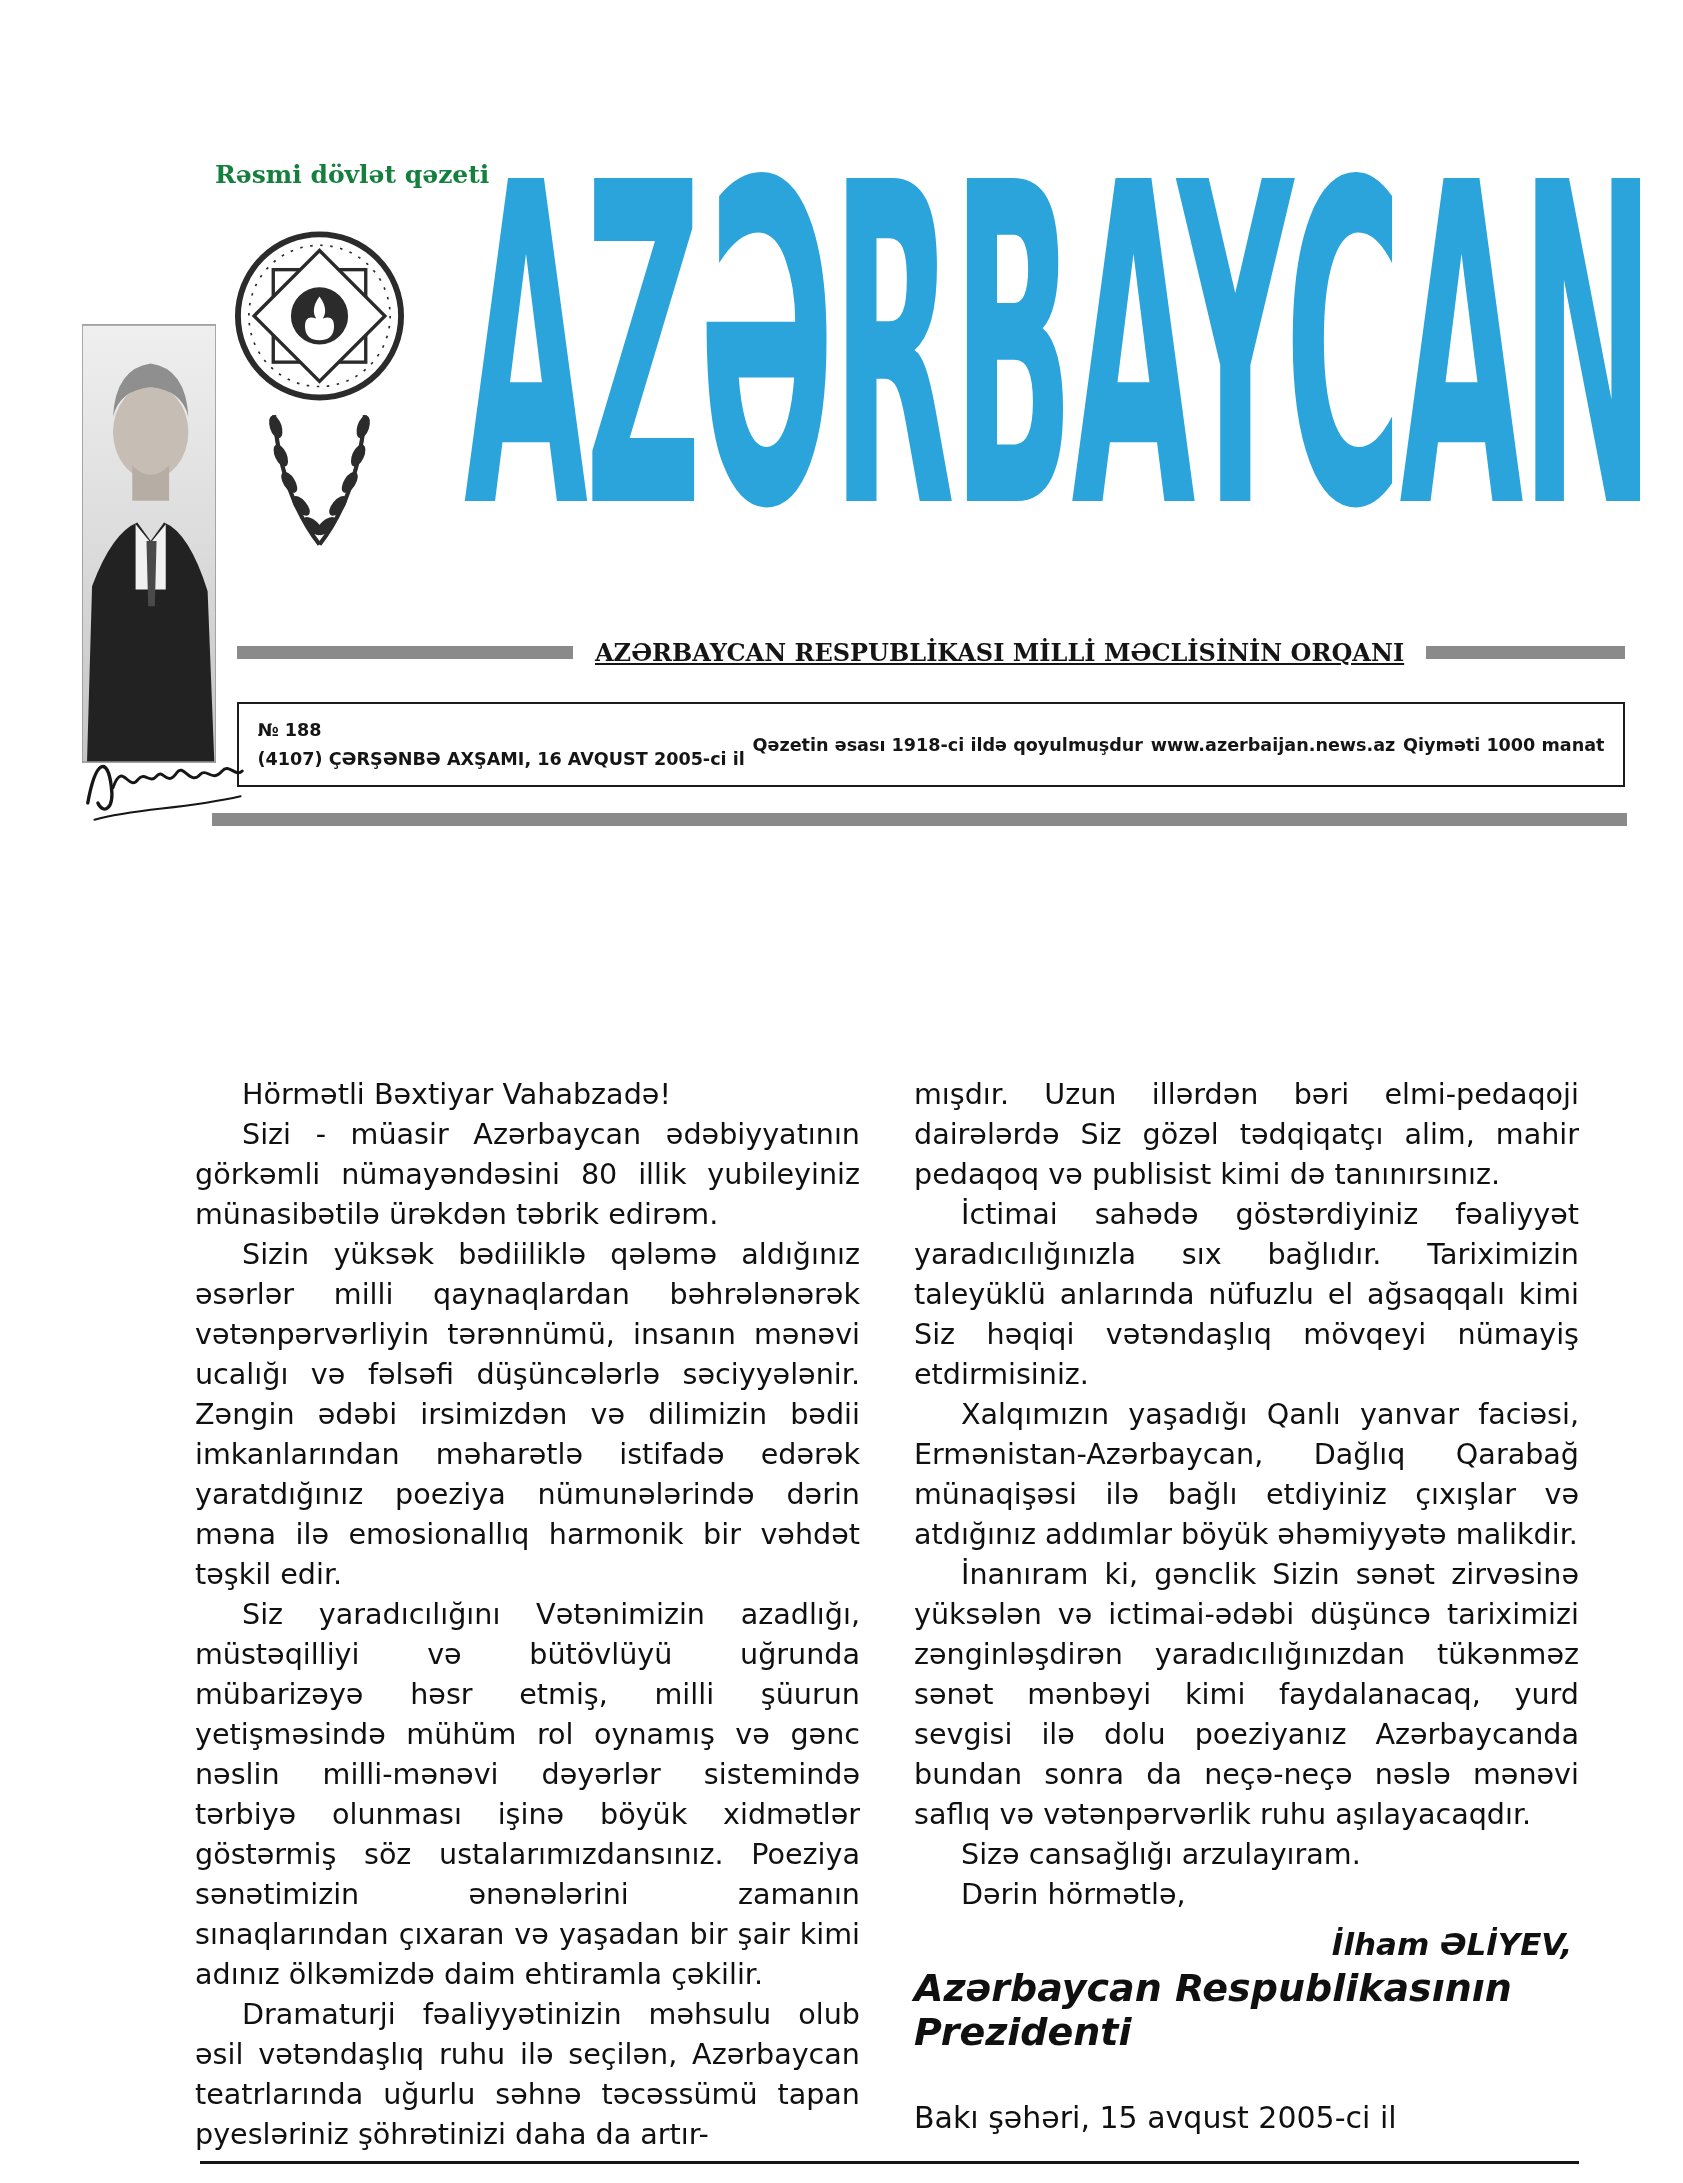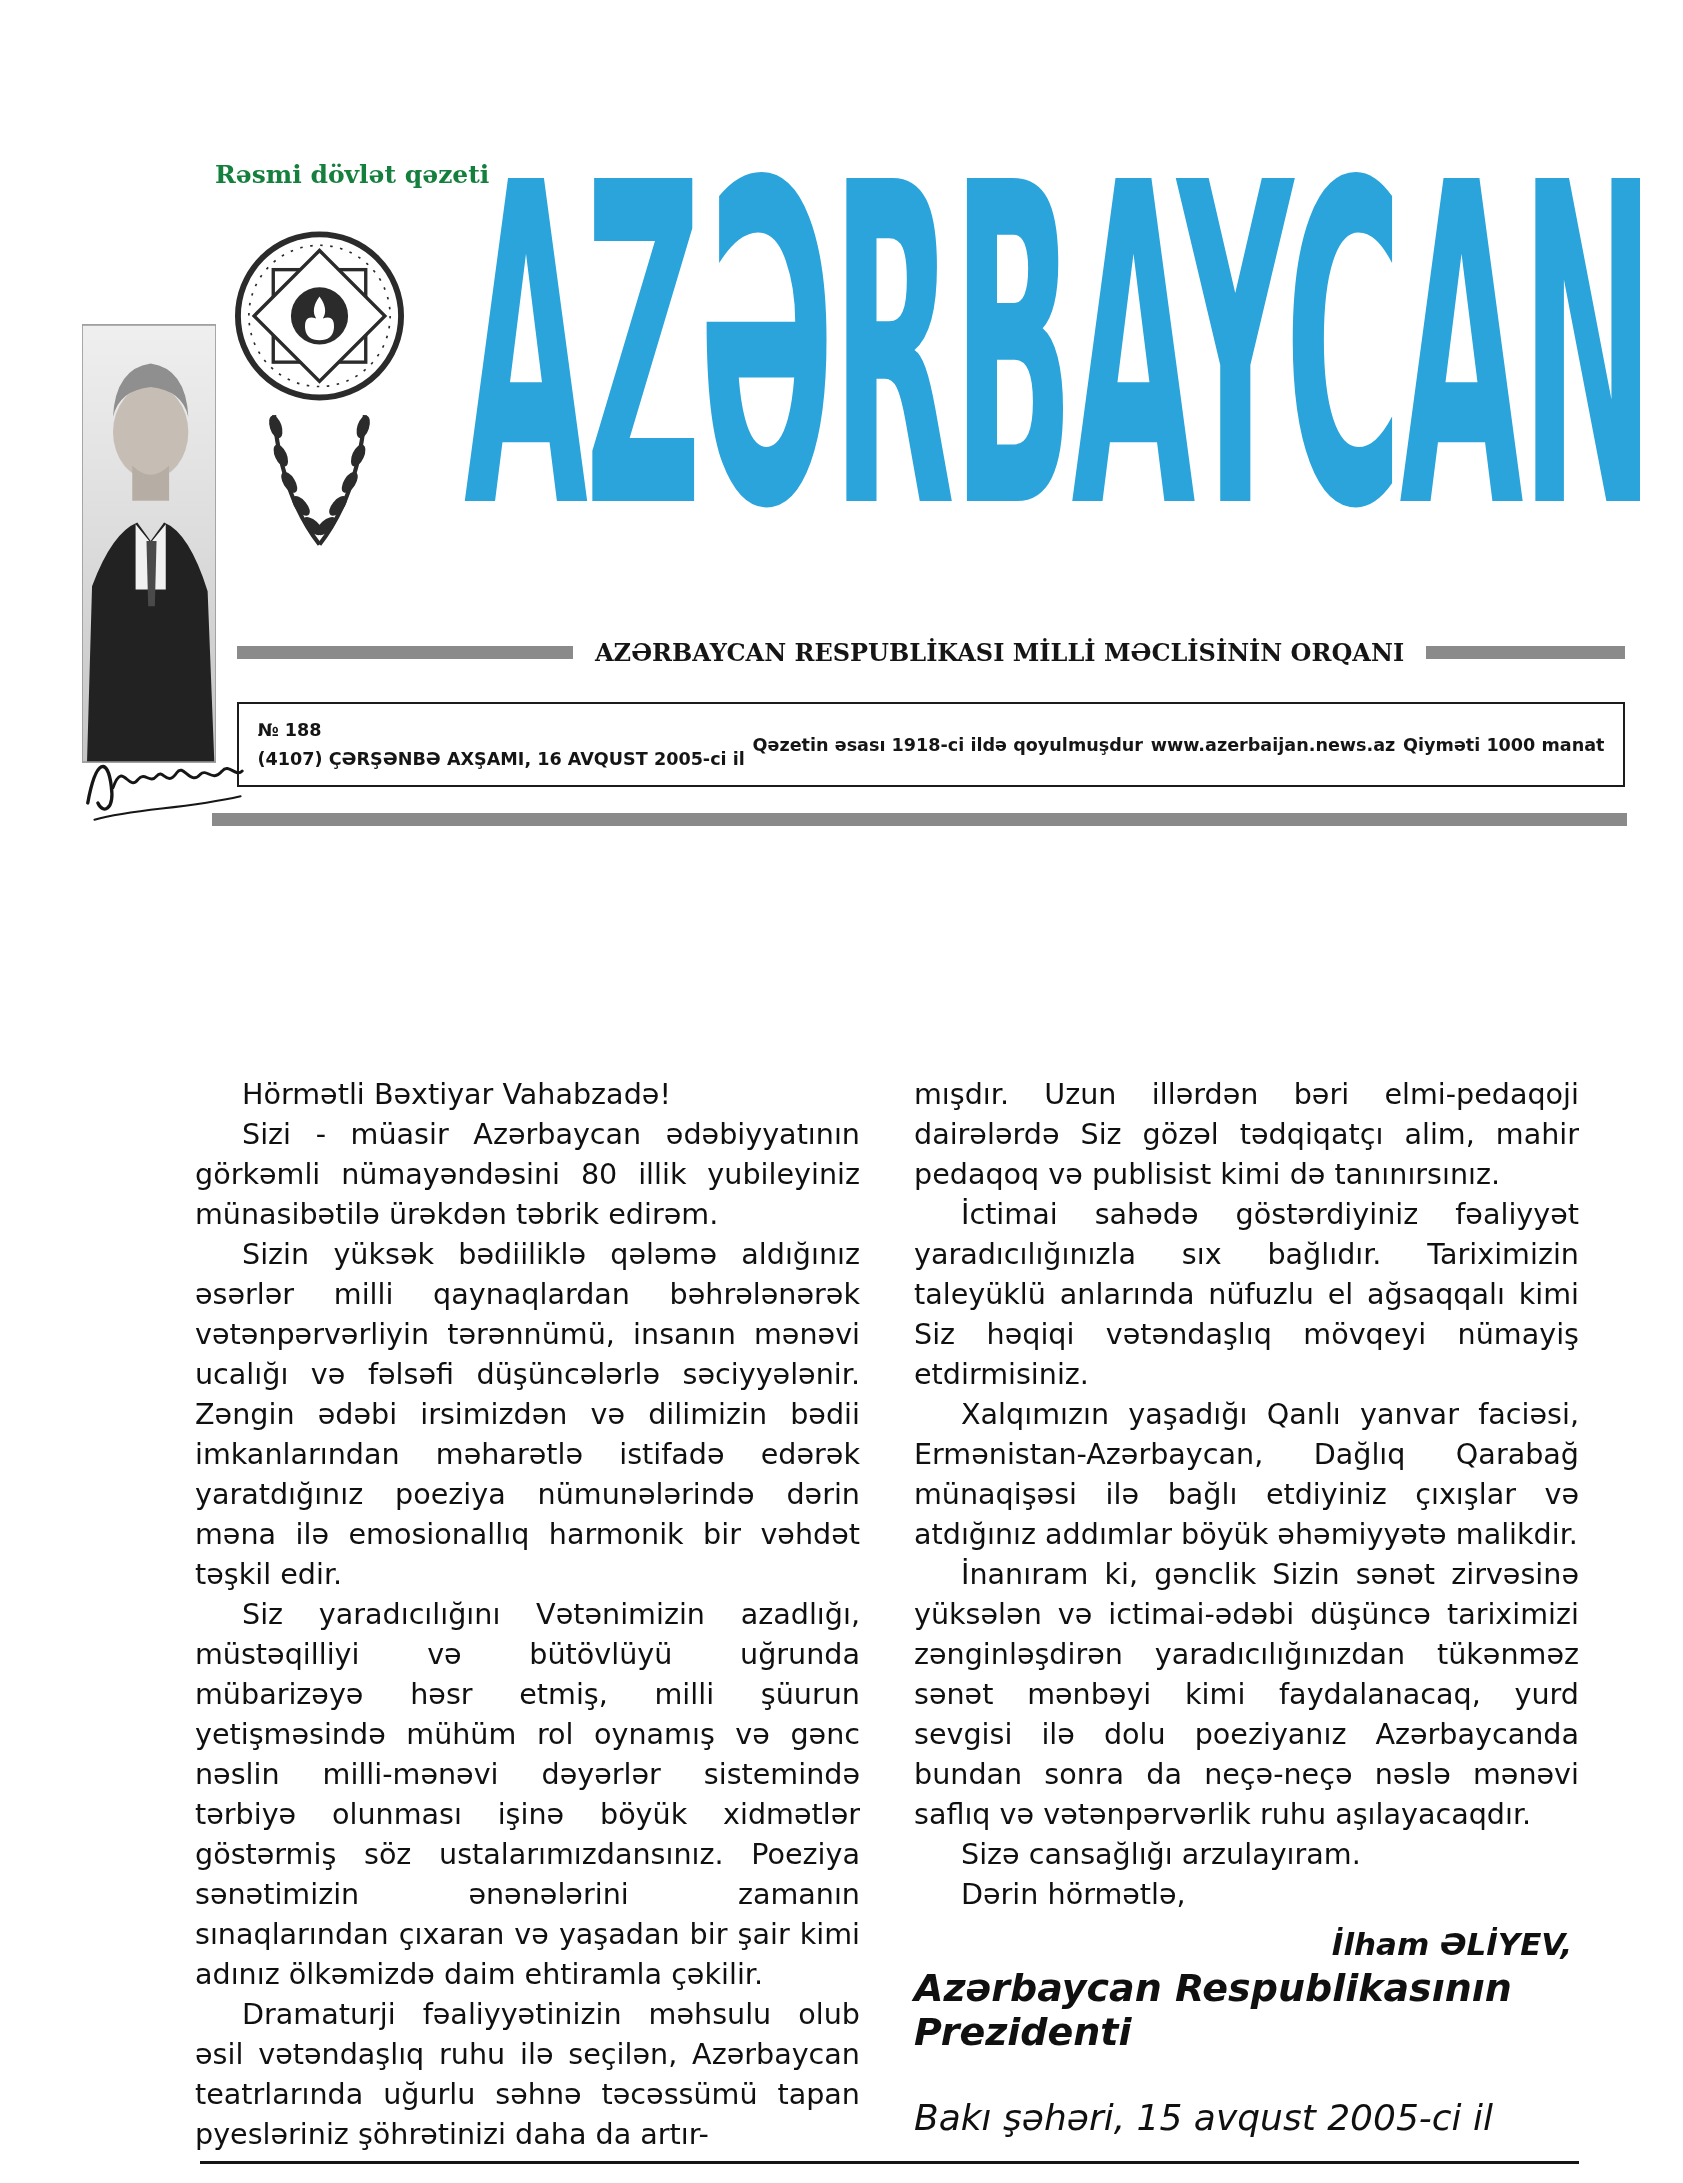--- a/index.html
+++ b/index.html
@@ -44,21 +44,21 @@
   }
   .subtitle-row {
     position: absolute; left: 237px; top: 638px; width: 1388px;
     display: flex; align-items: center; gap: 22px;
   }
   .bar { height: 12.6px; background: var(--bar-gray, #8a8a8a); }
   .bar-left { flex: 0 0 336px; }
   .bar-right { flex: 1; }
   .subtitle {
     font-family: "DejaVu Serif", "Liberation Serif", serif;
-    font-weight: bold; font-size: 24px; white-space: nowrap; color: #151515;
+    font-weight: bold; font-size: 24px; white-space: nowrap; color: #151515; text-decoration: underline;
   }
   .info-box {
     position: absolute; left: 237px; top: 702px; width: 1388px; height: 85px;
     border: 2.5px solid #1b1b1b;
     display: flex; align-items: center; justify-content: space-between;
     padding: 0 18.5px;
     font-weight: bold; font-size: 17.6px; color: #151515;
   }
   .info-issue { line-height: 29px; }
   .underbar {
@@ -90,21 +90,21 @@
     text-indent: 0; margin-top: 8.4px; padding-right: 6.7px;
     font-weight: bold; font-style: italic; font-size: 31px;
     line-height: 44px; text-align: right;
   }
   .column-right .signer-title {
     text-indent: 0; font-weight: bold; font-style: italic;
     font-size: 38px; line-height: 44px; text-align: left;
   }
   .column-right .dateline {
     text-indent: 0; margin-top: 44px;
-    font-style: italic; font-size: 36px; text-align: left;
+    font-size: 30px; text-align: left;
   }
   .bottom-rule {
     position: absolute; left: 200px; top: 2161px;
     width: 1379px; height: 3.4px; background: #161616;
   }
 </style>
 </head>
 <body>
 
 <div class="page">

